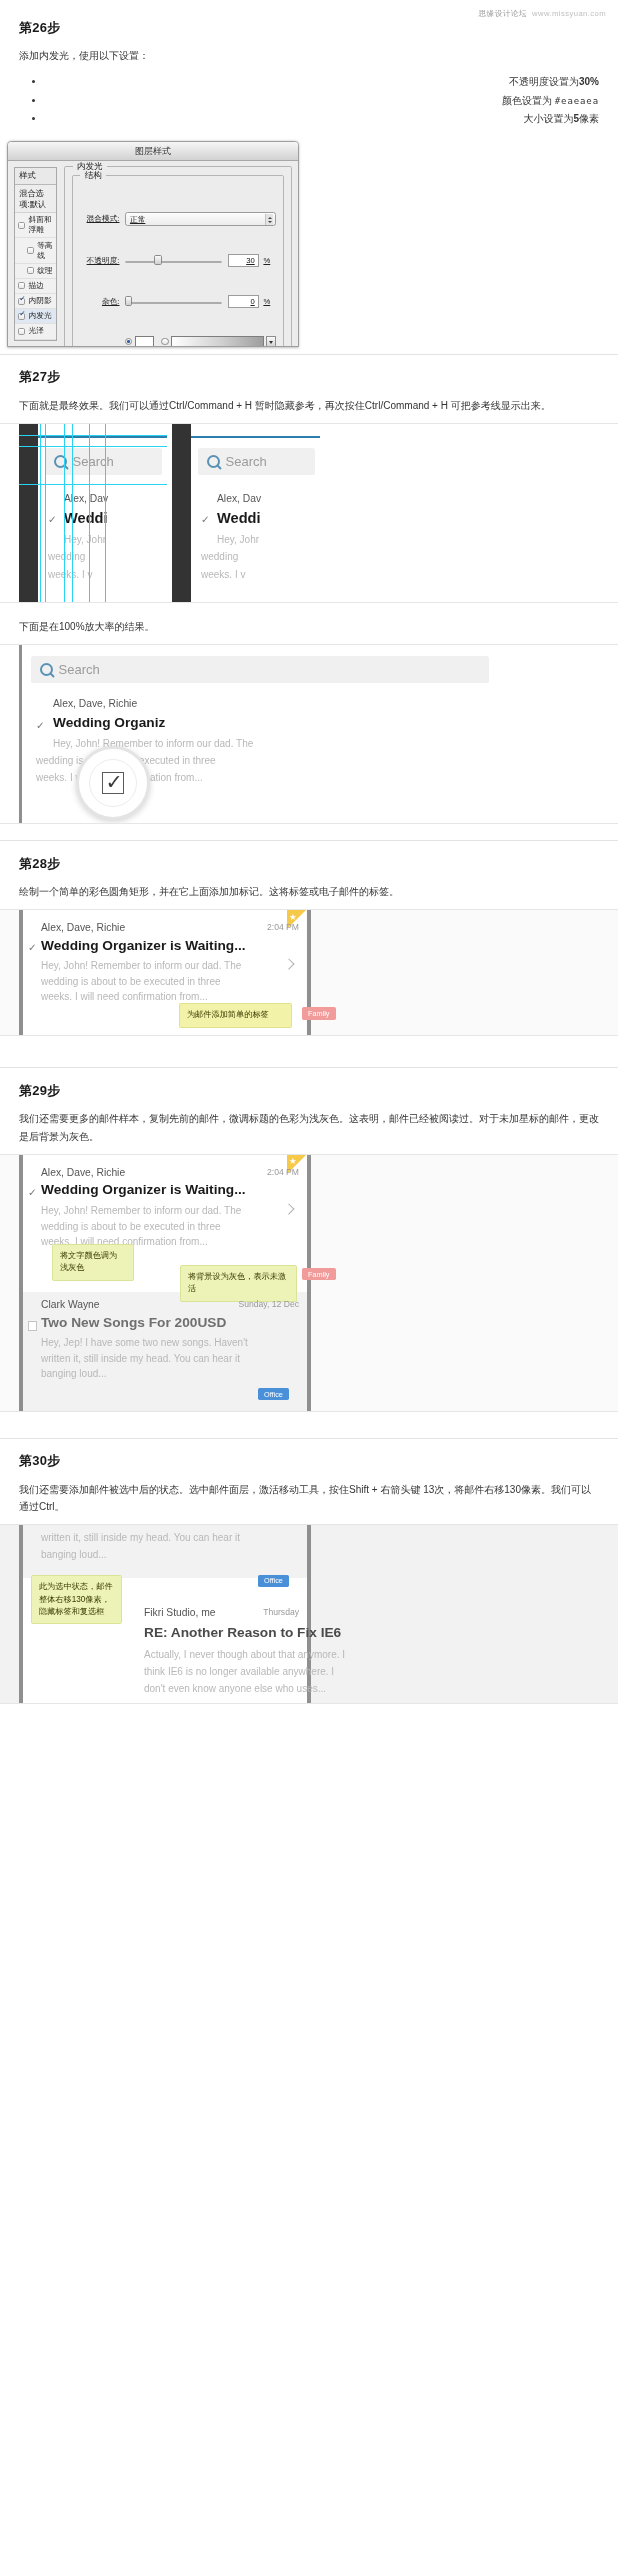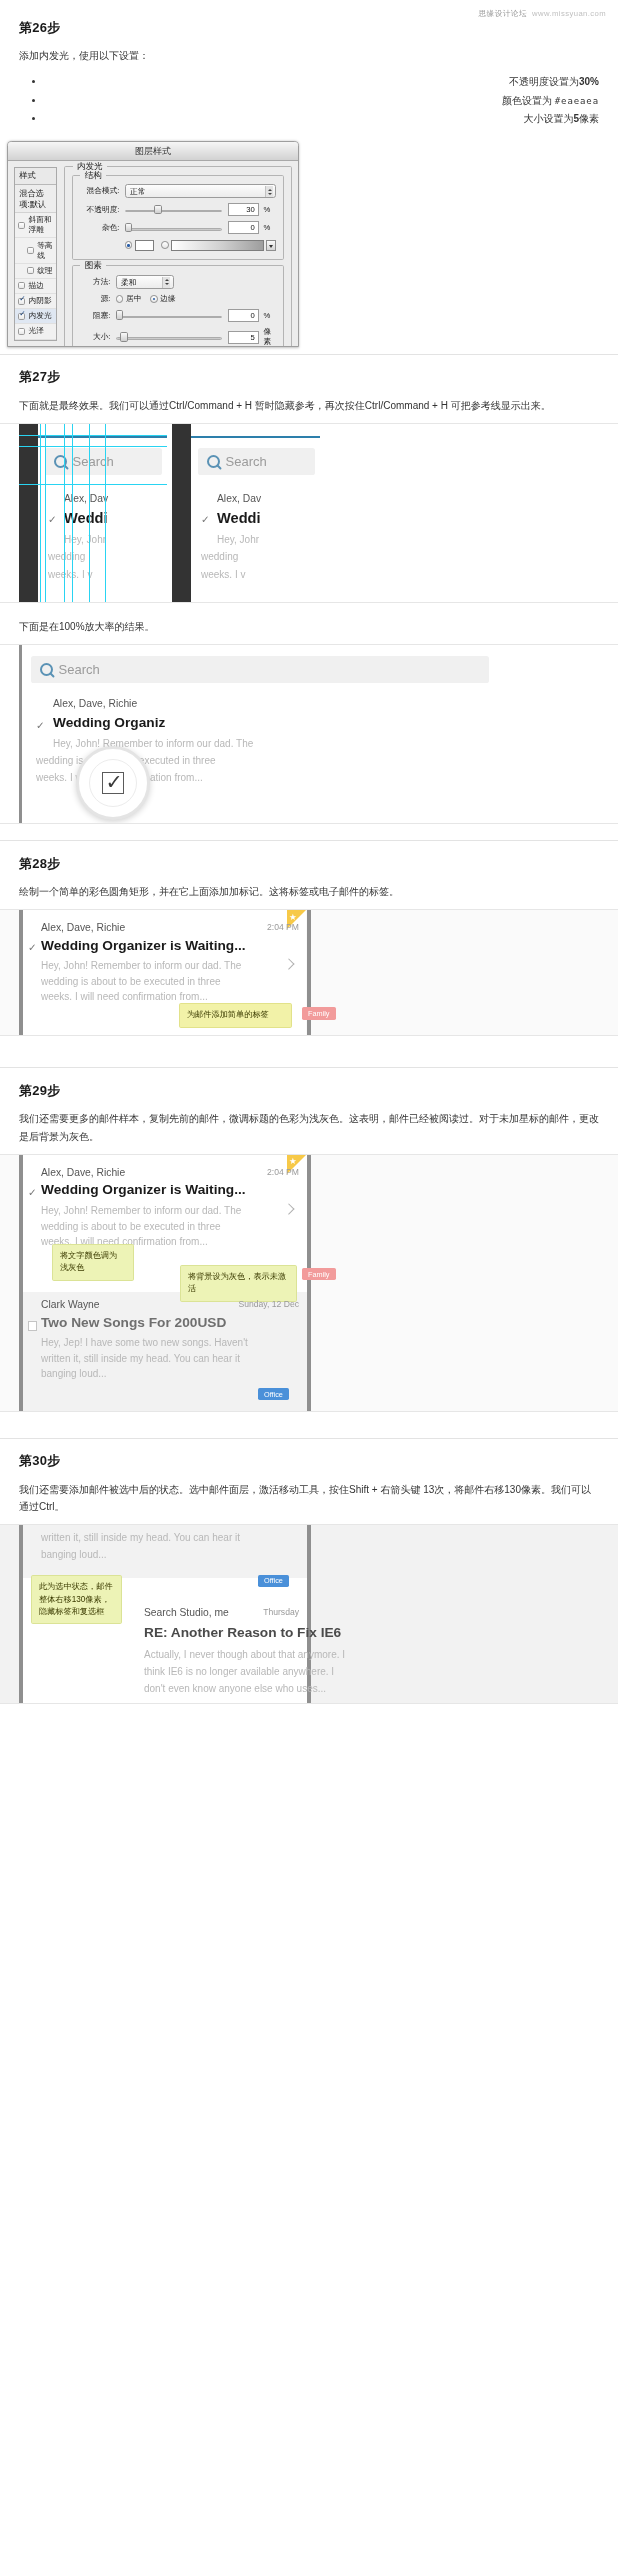--- a/index.html
+++ b/index.html
@@ -84,23 +84,23 @@
 
   .ps-right { flex:1; padding:5.2px 6px 0 3.4px; }
   .fs {
     border:0.9px solid #b4b4b4; border-radius:1.7px; position:relative;
     margin-bottom:5.2px; padding:7.7px 6.9px 6px 6.9px; background:#ececec;
   }
   .fs > .lg {
     position:absolute; top:-6px; left:7.7px; background:#ececec;
     padding:0 4.3px; font-size:8.6px; color:#222;
   }
-  .fs.inner { padding:8.6px 6.9px 6.9px 6.9px; }
-
-  .row { display:flex; align-items:center; margin-bottom:5.2px; font-size:7.7px; }
+  .fs.inner { padding:8.6px 6.9px 6.9px 6.9px;text-decoration:underline; }
+
+  .row { display:flex; align-items:center; margin-bottom:5.2px; font-size:7.7px;margin-top:28px; }
   .row .lbl { width:45px; text-align:right; padding-right:5.2px; color:#222; flex:none; }
   .row .lbl.w40 { width:36px; }
 
   .sel-box {
     flex:1; height:13.7px; background:linear-gradient(#fdfdfd,#ececec);
     border:0.9px solid #9c9c9c; border-radius:2.6px; position:relative;
     padding:0.9px 13.7px 0 4.3px; font-size:7.7px; line-height:12px; color:#111;
   }
   .sel-box .arrows {
     position:absolute; right:2.6px; top:0.9px; width:7.7px; height:11px;
@@ -572,21 +572,21 @@
     <div style="position:absolute;left:41px;top:5.2px" class="mail-snip">written it, still inside my head. You can hear it</div>
     <div style="position:absolute;left:41px;top:22px" class="mail-snip">banging loud...</div>
 
     <div class="callout lime" style="left:31px;top:50px;width:91px;white-space:pre-line;z-index:5">此为选中状态，邮件
 整体右移130像素，
 隐藏标签和复选框</div>
     <div style="position:absolute;left:258px;top:46px;z-index:5">
       <span class="label-chip chip-office">Office</span>
     </div>
 
-    <div style="position:absolute;left:144px;top:82px" class="mail-names">Search Studio, me</div>
+    <div style="position:absolute;left:144px;top:82px" class="mail-names">Fikri Studio, me</div>
     <div style="position:absolute;right:319px;top:82px" class="mail-time">Thursday</div>
     <div style="position:absolute;left:144px;top:100px;font-size:13.7px;font-weight:bold;color:#4a4a4a">RE: Another Reason to Fix IE6</div>
     <div style="position:absolute;left:144px;top:122px" class="mail-snip">Actually, I never though about that anymore. I</div>
     <div style="position:absolute;left:144px;top:139px" class="mail-snip">think IE6 is no longer available anywhere. I</div>
     <div style="position:absolute;left:144px;top:156px" class="mail-snip">don't even know anyone else who uses...</div>
   </div>
 
 </div>
 
 

